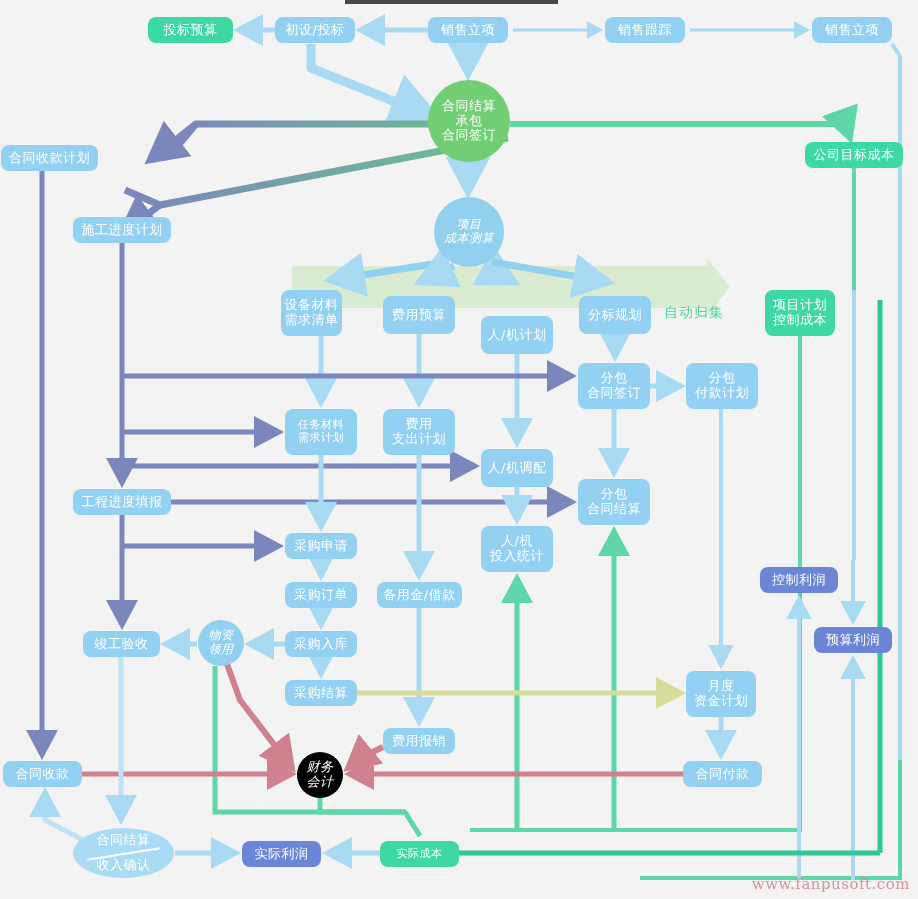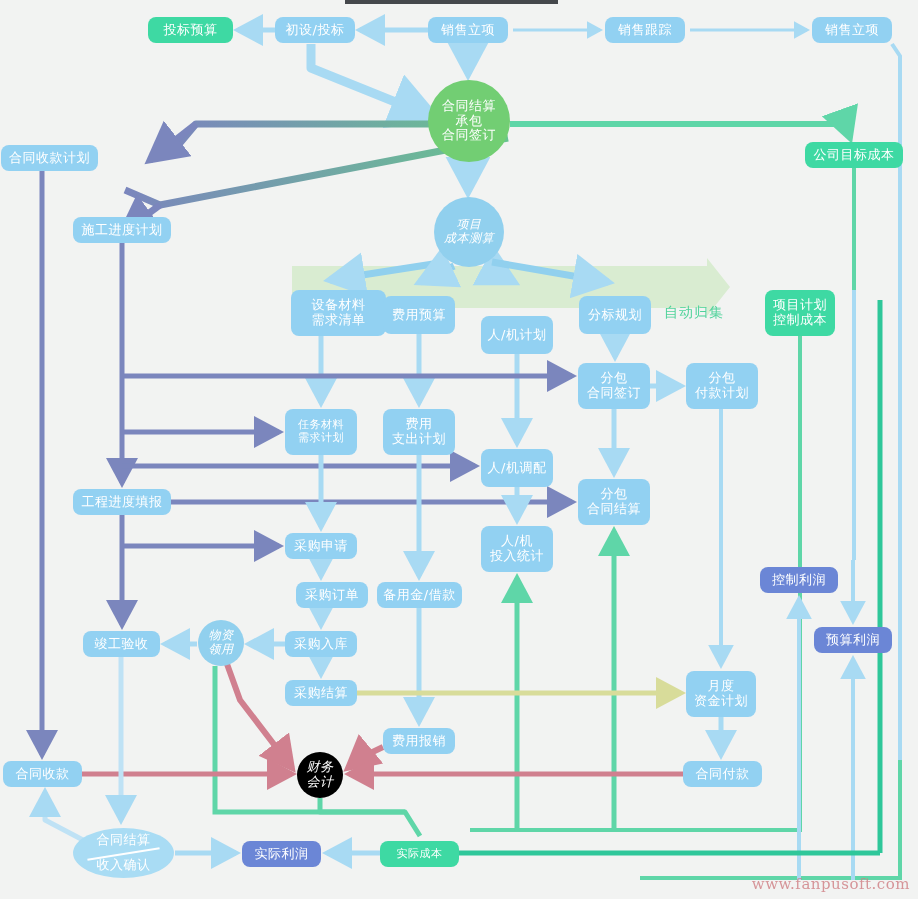--- a/index.html
+++ b/index.html
@@ -195,21 +195,21 @@
       <div class="node pill blue" style="left: 605px; top: 17px; width: 80px; height: 26px; font-size: 13px;"><span>销售跟踪</span></div>
       <div class="node pill blue" style="left: 812px; top: 17px; width: 80px; height: 26px; font-size: 13px;"><span>销售立项</span></div>
       <div class="node circle greenC" style="left: 428px; top: 80px; width: 82px; height: 82px; font-size: 13px;"><span>合同结算
 承包
 合同签订</span></div>
       <div class="node circle blueC" style="left: 434px; top: 197px; width: 70px; height: 70px; font-size: 12px;"><span>项目
 成本测算</span></div>
       <div class="node pill blue" style="left: 1px; top: 145px; width: 97px; height: 26px; font-size: 13px;"><span>合同收款计划</span></div>
       <div class="node pill green" style="left: 805px; top: 142px; width: 98px; height: 26px; font-size: 13px;"><span>公司目标成本</span></div>
       <div class="node pill blue" style="left: 73px; top: 217px; width: 98px; height: 26px; font-size: 13px;"><span>施工进度计划</span></div>
-      <div class="node pill blue" style="left: 291px; top: 290px; width: 95px; height: 46px; font-size: 13px;"><span>设备材料
+      <div class="node pill blue" style="left: 281px; top: 290px; width: 61px; height: 46px; font-size: 13px;"><span>设备材料
 需求清单</span></div>
       <div class="node pill blue" style="left: 383px; top: 296px; width: 72px; height: 38px; font-size: 13px;"><span>费用预算</span></div>
       <div class="node pill blue" style="left: 481px; top: 296px; width: 72px; height: 38px; font-size: 13px; margin-top: 20px;"><span>人/机计划</span></div>
       <div class="node pill blue" style="left: 579px; top: 296px; width: 72px; height: 38px; font-size: 13px;"><span>分标规划</span></div>
       <div class="node pill green" style="left: 765px; top: 290px; width: 70px; height: 46px; font-size: 13px;"><span>项目计划
 控制成本</span></div>
       <div class="node pill blue" style="left: 578px; top: 363px; width: 72px; height: 46px; font-size: 13px;"><span>分包
 合同签订</span></div>
       <div class="node pill blue" style="left: 686px; top: 363px; width: 72px; height: 46px; font-size: 13px;"><span>分包
 付款计划</span></div>
@@ -218,21 +218,21 @@
       <div class="node pill blue" style="left: 383px; top: 409px; width: 72px; height: 46px; font-size: 13px;"><span>费用
 支出计划</span></div>
       <div class="node pill blue" style="left: 481px; top: 449px; width: 72px; height: 38px; font-size: 13px;"><span>人/机调配</span></div>
       <div class="node pill blue" style="left: 73px; top: 489px; width: 98px; height: 26px; font-size: 13px;"><span>工程进度填报</span></div>
       <div class="node pill blue" style="left: 578px; top: 479px; width: 72px; height: 46px; font-size: 13px;"><span>分包
 合同结算</span></div>
       <div class="node pill blue" style="left: 285px; top: 533px; width: 72px; height: 26px; font-size: 13px;"><span>采购申请</span></div>
       <div class="node pill blue" style="left: 481px; top: 526px; width: 72px; height: 46px; font-size: 13px;"><span>人/机
 投入统计</span></div>
       <div class="node pill slate" style="left: 760px; top: 567px; width: 78px; height: 26px; font-size: 13px;"><span>控制利润</span></div>
-      <div class="node pill blue" style="left: 285px; top: 582px; width: 72px; height: 26px; font-size: 13px; margin-left: 11px;"><span>采购订单</span></div>
+      <div class="node pill blue" style="left: 285px; top: 582px; width: 72px; height: 26px; font-size: 13px;"><span>采购订单</span></div>
       <div class="node pill blue" style="left: 377px; top: 582px; width: 85px; height: 26px; font-size: 13px;"><span>备用金/借款</span></div>
       <div class="node pill slate" style="left: 814px; top: 627px; width: 78px; height: 26px; font-size: 13px;"><span>预算利润</span></div>
       <div class="node pill blue" style="left: 83px; top: 631px; width: 77px; height: 26px; font-size: 13px;"><span>竣工验收</span></div>
       <div class="node circle blueC" style="left: 198px; top: 620px; width: 46px; height: 46px; font-size: 12px;"><span>物资
 领用</span></div>
       <div class="node pill blue" style="left: 285px; top: 631px; width: 72px; height: 26px; font-size: 13px;"><span>采购入库</span></div>
       <div class="node pill blue" style="left: 686px; top: 671px; width: 70px; height: 46px; font-size: 13px;"><span>月度
 资金计划</span></div>
       <div class="node pill blue" style="left: 285px; top: 680px; width: 72px; height: 26px; font-size: 13px;"><span>采购结算</span></div>
       <div class="node pill blue" style="left: 383px; top: 728px; width: 72px; height: 26px; font-size: 13px;"><span>费用报销</span></div>

